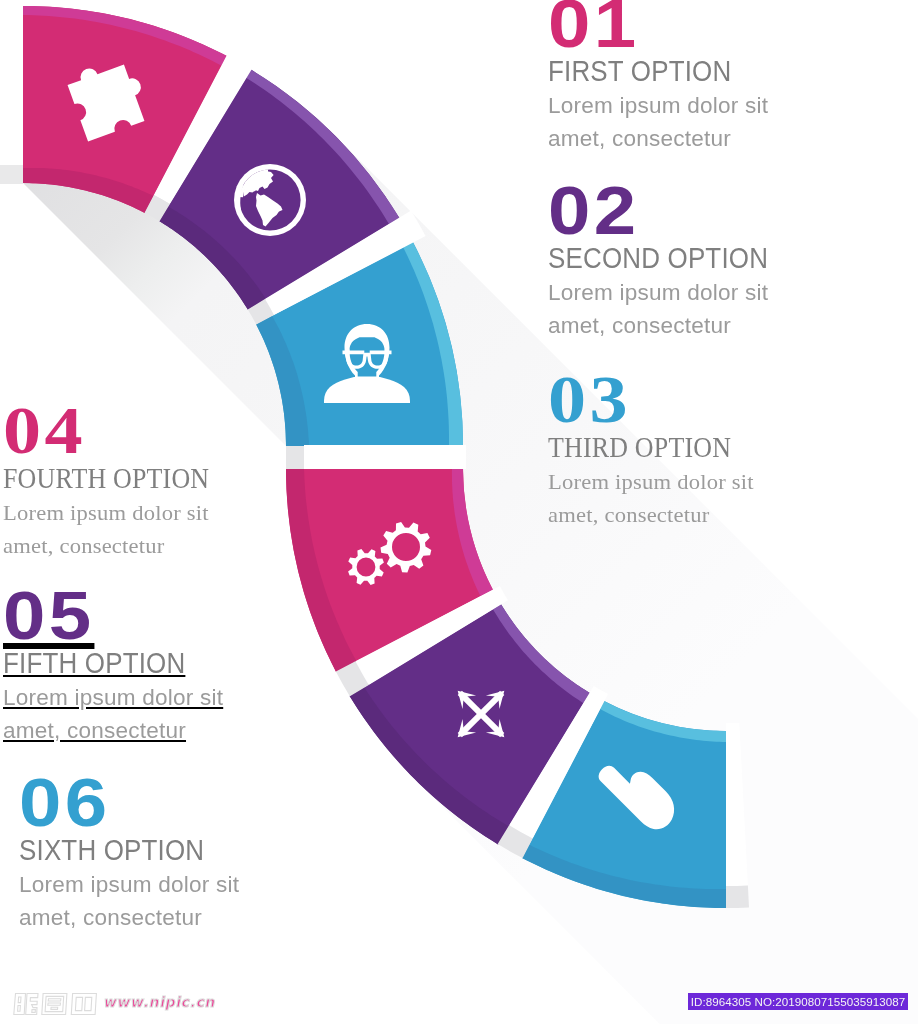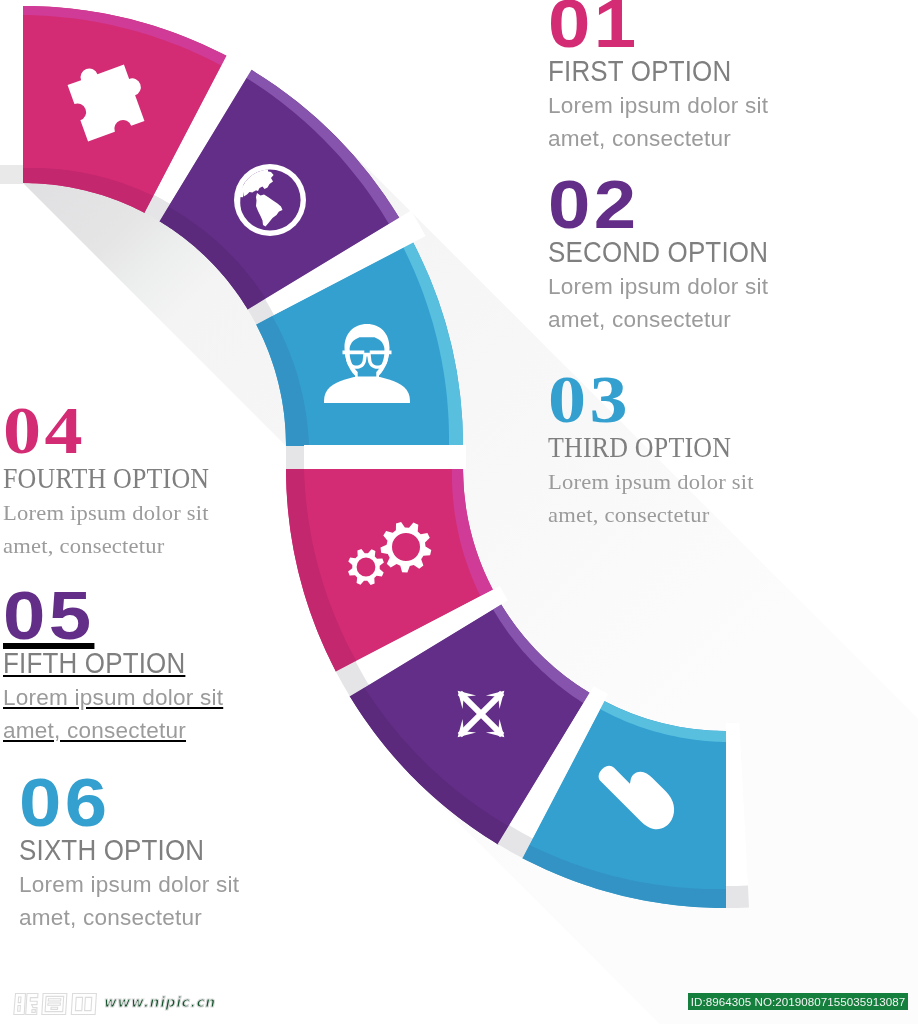--- a/index.html
+++ b/index.html
@@ -10,23 +10,23 @@
 svg.art{position:absolute;left:0;top:0;}
 .tb{position:absolute;white-space:nowrap;}
 .num{font-size:68px;font-weight:bold;line-height:49px;letter-spacing:3px;
      transform:scaleX(1.12);transform-origin:left top;}
 .ttl{font-size:29px;color:#7f7f7f;letter-spacing:0.2px;line-height:20px;margin-top:13px;
      transform:scaleX(0.895);transform-origin:left top;}
 .dsc{font-size:21.5px;color:#9b9b9b;line-height:33px;letter-spacing:0.2px;margin-top:9px;
      transform:scaleX(1.05);transform-origin:left top;}
 #wm-logo{position:absolute;left:12px;top:992px;}
 #wm-site{position:absolute;left:104px;top:994px;font-size:14px;font-style:italic;font-weight:bold;
-  color:#14532d;-webkit-text-stroke:1.1px #dcdcdc;letter-spacing:0.6px;font-family:"DejaVu Sans",sans-serif;}
+  color:#ec4899;-webkit-text-stroke:1.1px #dcdcdc;letter-spacing:0.6px;font-family:"DejaVu Sans",sans-serif;}
 #wm-id{position:absolute;left:688px;top:993px;width:220px;height:17px;line-height:17px;
-  font-size:11.6px;color:#f4f4f4;background:#15803d;text-align:center;letter-spacing:0.05px;white-space:nowrap;}
+  font-size:11.6px;color:#f4f4f4;background:#6d28d9;text-align:center;letter-spacing:0.05px;white-space:nowrap;}
 </style>
 </head>
 <body>
 
 <div id="stage">
   <svg class="art" width="918" height="1024" viewBox="0 0 918 1024">
     <defs>
       <linearGradient id="shadGrad" gradientUnits="userSpaceOnUse" x1="23" y1="183" x2="623" y2="783">
         <stop offset="0" stop-color="#e0e0e2"></stop>
         <stop offset="0.12" stop-color="#e5e5e6"></stop>
@@ -118,21 +118,21 @@
           <path d="M-17.5,-32.0 C-17.5,-36.2 -13.9,-38.6 -9.3,-38.6 C-4.7,-38.6 -1.1,-36.2 -1.1,-32.0 L-1.1,-12.5 L1.8,-14.5 C5.4,-16.8 10.0,-16.2 12.8,-13.2 C15.2,-10.6 16.2,-6.8 16.2,-2.2 L16.2,14.5 C16.2,24.5 11.0,32.5 2.6,35.3 C-3.8,37.4 -10.8,35.2 -14.4,29.8 C-16.6,26.5 -17.5,22.3 -17.5,17.5 Z" fill="#ffffff" fill-rule="nonzero"></path>
         </g>
       </g>
   </svg>
 
   <div class="tb" id="tb0" style="left:548px;top:-1px;">
     <div class="num" id="num0" style="color: rgb(211, 44, 116);">01</div>
     <div class="ttl">FIRST OPTION</div>
     <div class="dsc"><span>Lorem ipsum dolor sit</span><br><span>amet, consectetur</span></div>
   </div>
-  <div class="tb" id="tb1" style="left:548px;top:180px;">
+  <div class="tb" id="tb1" style="left:548px;top:186px;">
     <div class="num" id="num1" style="color: rgb(99, 46, 135);">02</div>
     <div class="ttl">SECOND OPTION</div>
     <div class="dsc"><span>Lorem ipsum dolor sit</span><br><span>amet, consectetur</span></div>
   </div>
   <div class="tb" id="tb2" style="left:548px;top:375px;font-family:Liberation Serif, serif;">
     <div class="num" id="num2" style="color: rgb(52, 160, 208);">03</div>
     <div class="ttl">THIRD OPTION</div>
     <div class="dsc"><span>Lorem ipsum dolor sit</span><br><span>amet, consectetur</span></div>
   </div>
   <div class="tb" id="tb3" style="left:3px;top:406px;font-family:Liberation Serif, serif;">

